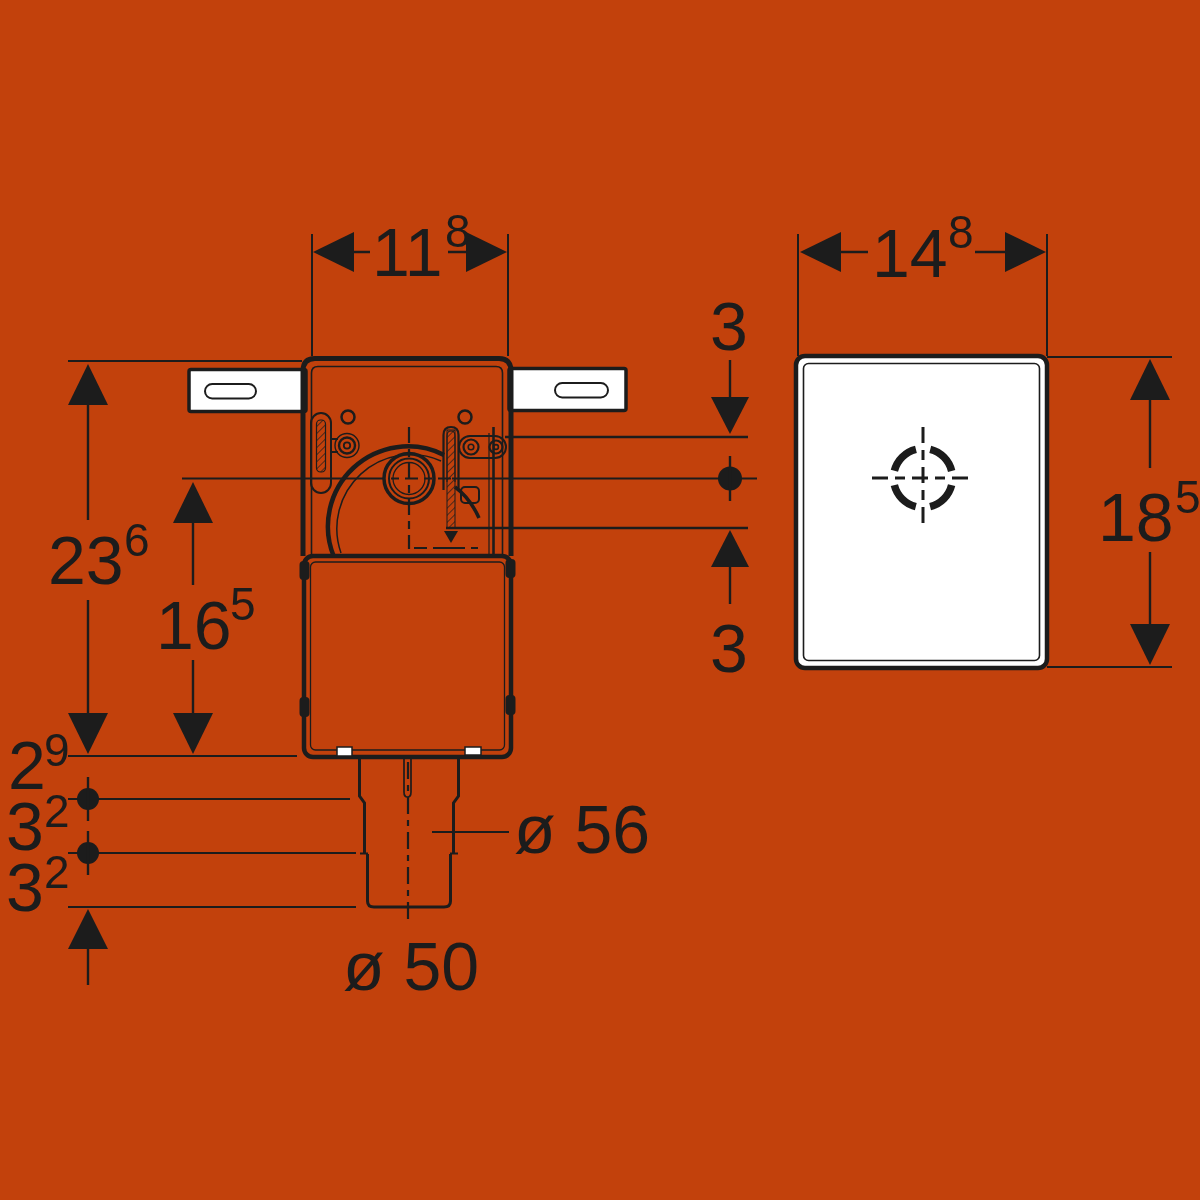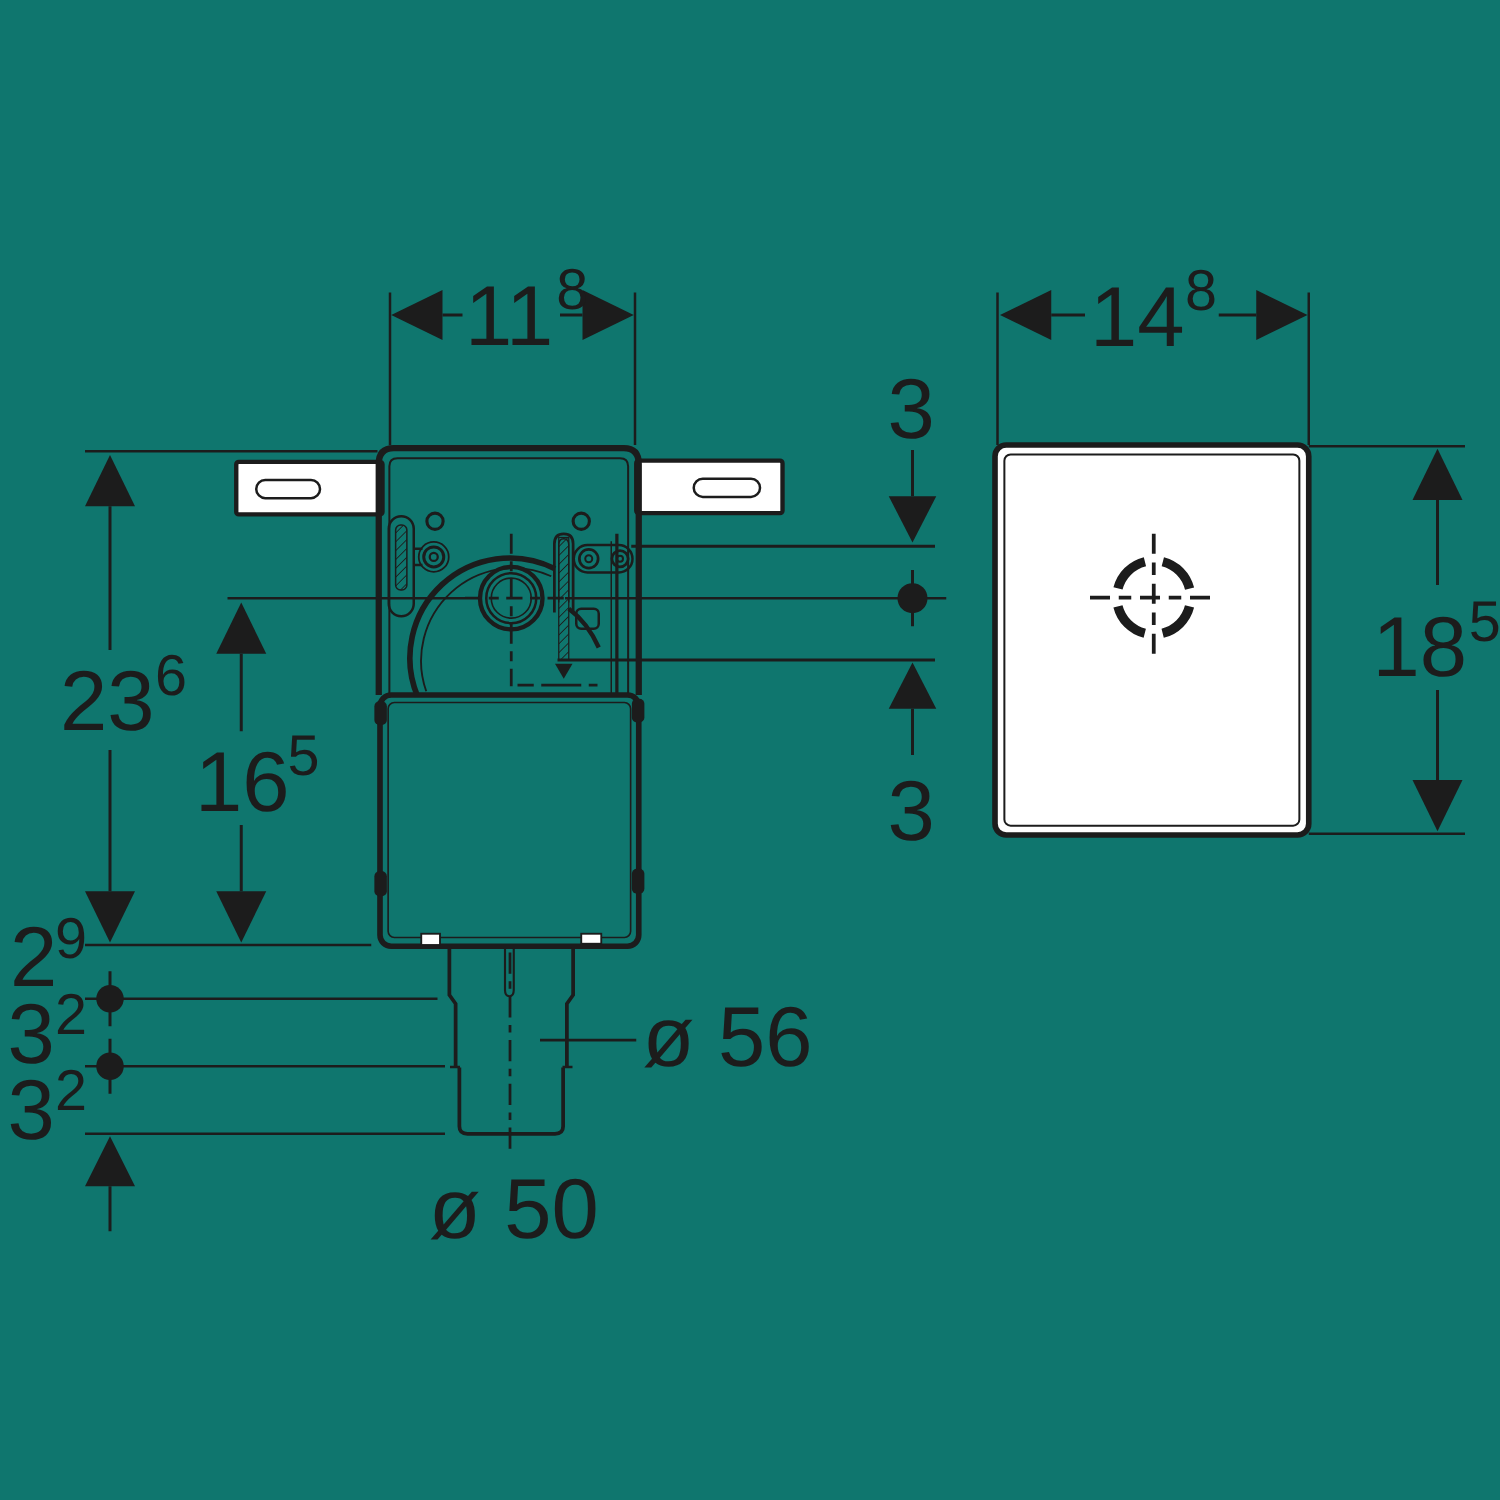--- a/index.html
+++ b/index.html
@@ -1,16 +1,16 @@
 <!DOCTYPE html>
 <html><head>
 <meta charset="utf-8">
 <style>
   html,body{margin:0;padding:0;background:#ffffff;}
-  #stage{width:1200px;height:1200px;background:#0f766e;position:relative;overflow:hidden;}
+  #stage{width:1200px;height:1200px;background:#c2410c;position:relative;overflow:hidden;}
   svg{display:block;}
   svg .ln{stroke:#1c1c1c;fill:none;}
   svg .fl{fill:#1c1c1c;stroke:none;}
   svg .wh{fill:#ffffff;}
   text.num{font-family:"Liberation Sans","DejaVu Sans",sans-serif;font-size:68px;fill:#1c1c1c;}
   text.sup{font-family:"Liberation Sans","DejaVu Sans",sans-serif;font-size:46px;fill:#1c1c1c;}
 </style>
 </head>
 <body>
 

